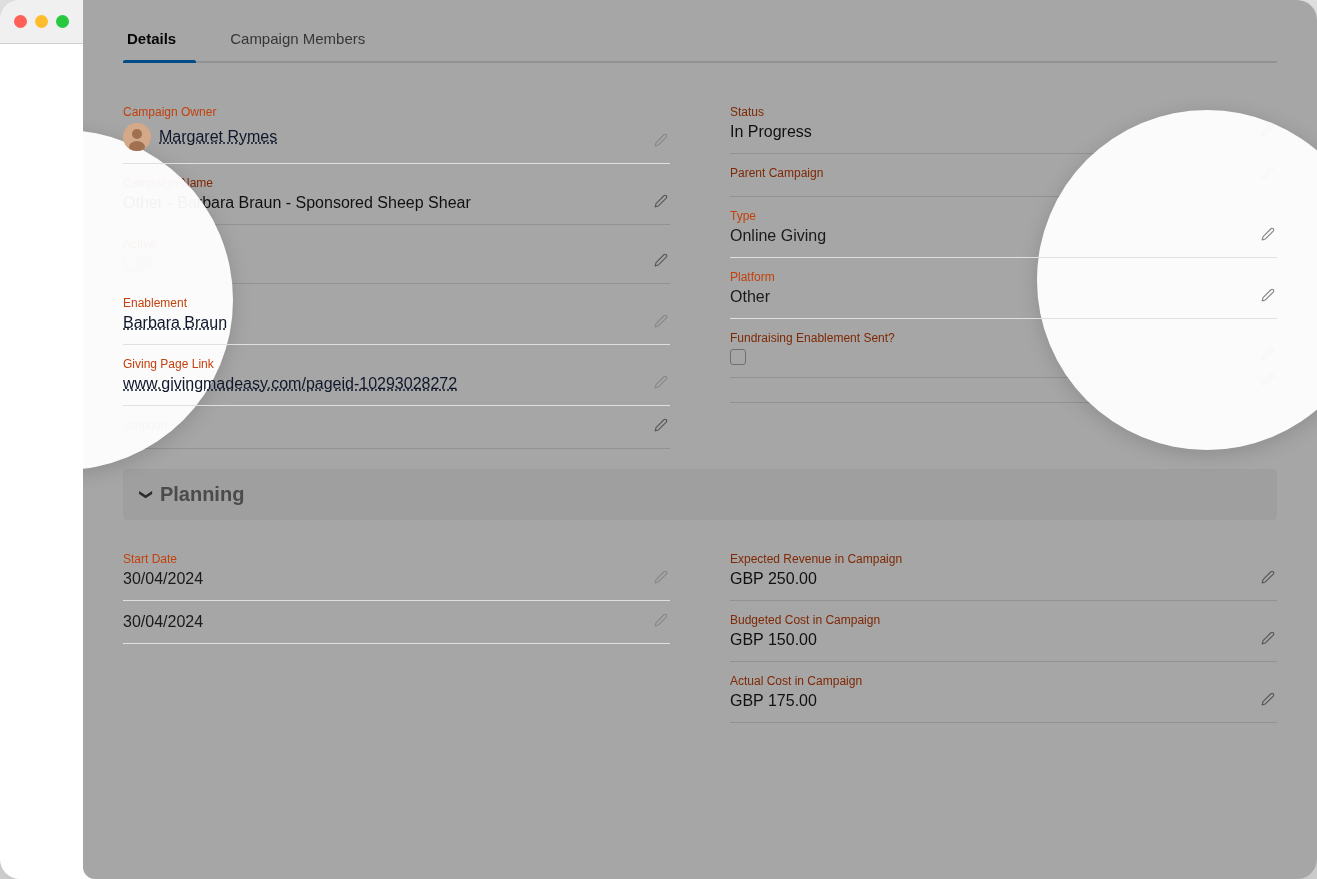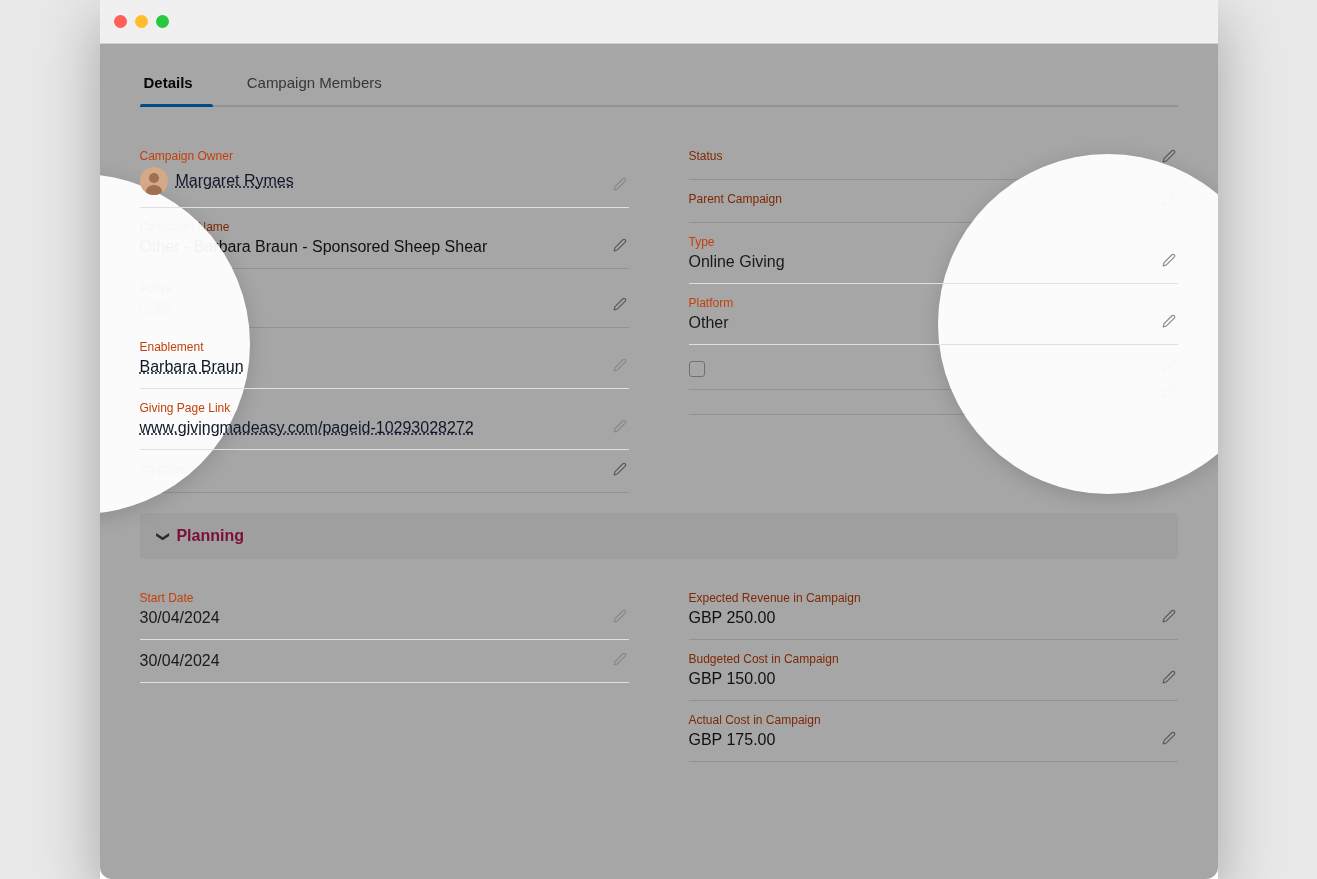--- a/index.html
+++ b/index.html
@@ -7,28 +7,28 @@
     body {
       font-family: -apple-system, BlinkMacSystemFont, 'Segoe UI', Helvetica, Arial, sans-serif;
       background: #e8e8e8;
       display: flex;
       justify-content: center;
       align-items: center;
       min-height: 100vh;
     }
 
     .window {
-      width: 1118px;
+      width: 1317px;
       height: 879px;
       background: #ffffff;
-      border-radius: 1px;
+      border-radius: 20px;
       box-shadow: 0 20px 60px rgba(0,0,0,0.3);
       overflow: hidden;
       display: flex;
-      flex-direction: column;
+      flex-direction: row;
     }
 
     .title-bar {
       background: #f0f0f0;
       height: 44px;
       display: flex;
       align-items: center;
       padding: 0 14px;
       gap: 8px;
       flex-shrink: 0;
@@ -172,23 +172,23 @@
       margin: 20px 0;
       cursor: pointer;
     }
 
     .section-header-icon {
       font-size: 14px;
       color: #444;
     }
 
     .section-header-title {
-      font-size: 16px;
+      font-size: 20px;
       font-weight: 700;
-      color: #be185d;
+      color: #737373;
     }
 
     .relative-container {
       position: relative;
     }
 
     
     .spotlight-left {
       position: absolute;
       left: -190px;
@@ -351,20 +351,21 @@
               </svg>
             </div>
           </div>
 
         </div>
 
         <div>
 
           <div class="field-row">
             <div class="field-label">Status</div>
+            <div class="field-value">In Progress</div>
             <div class="edit-icon">
               <svg width="14" height="14" viewBox="0 0 24 24" fill="none" stroke="#888" stroke-width="2" stroke-linecap="round" stroke-linejoin="round">
                 <path d="M17 3a2.828 2.828 0 1 1 4 4L7.5 20.5 2 22l1.5-5.5L17 3z"></path>
               </svg>
             </div>
           </div>
 
           <div class="field-row">
             <div class="field-label">Parent Campaign</div>
             <div class="field-value"></div>
@@ -389,20 +390,21 @@
             <div class="field-label">Platform</div>
             <div class="field-value">Other</div>
             <div class="edit-icon">
               <svg width="14" height="14" viewBox="0 0 24 24" fill="none" stroke="#888" stroke-width="2" stroke-linecap="round" stroke-linejoin="round">
                 <path d="M17 3a2.828 2.828 0 1 1 4 4L7.5 20.5 2 22l1.5-5.5L17 3z"></path>
               </svg>
             </div>
           </div>
 
           <div class="field-row">
+            <div class="field-label">Fundraising Enablement Sent?</div>
             <div class="toggle-field"></div>
             <div class="edit-icon">
               <svg width="14" height="14" viewBox="0 0 24 24" fill="none" stroke="#888" stroke-width="2" stroke-linecap="round" stroke-linejoin="round">
                 <path d="M17 3a2.828 2.828 0 1 1 4 4L7.5 20.5 2 22l1.5-5.5L17 3z"></path>
               </svg>
             </div>
           </div>
 
           <div class="field-row">
             <div class="field-value"></div>

